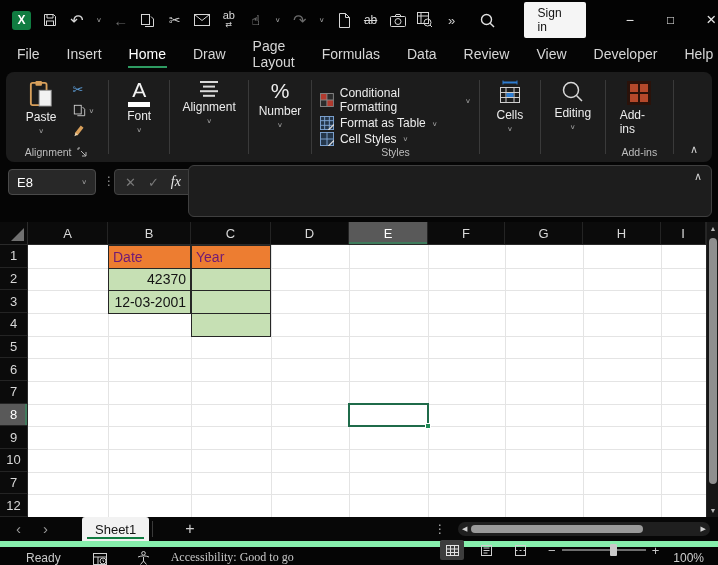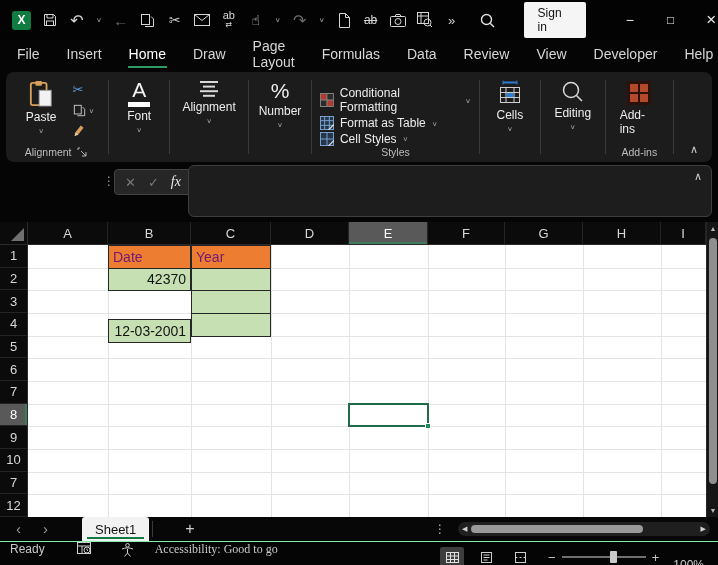--- a/index.html
+++ b/index.html
@@ -88,22 +88,22 @@
   .sheettab{margin-left:34px;height:24px;background:#f2f2f2;color:#141414;display:flex;align-items:center;
             padding:0 13px;position:relative;border-radius:3px 3px 0 0;}
   .sheettab::after{content:"";position:absolute;left:5px;right:5px;bottom:2px;height:2px;background:#107C41;}
   .tabdiv{width:1px;height:16px;background:#3a3a3a;margin-left:3px;}
   .addsheet{margin-left:32px;color:#cfcfcf;font-size:16px;}
   .sheetdots{margin-left:auto;color:#b5b5b5;font-size:12px;}
   .hscroll{width:252px;height:14px;background:#1f1f1f;border-radius:7px;display:flex;align-items:center;margin:0 8px 0 12px;padding:0 4px;box-sizing:border-box;}
   .harr{color:#cfcfcf;font-size:7px;}
   .hthumb{height:8px;width:172px;background:#9a9a9a;border-radius:4px;margin-left:4px;}
   
-  .statusbar{position:absolute;top:541px;left:0;right:0;height:24px;background:#050505;border-top:1px solid #86efac;
-             display:flex;align-items:flex-start;font-size:12px;color:#c9c9c9;box-sizing:border-box;}
+  .statusbar{position:absolute;top:541px;left:0;right:0;height:24px;background:#050505;border-top:6px solid #86efac;
+             display:flex;align-items:flex-end;font-size:12px;color:#c9c9c9;box-sizing:border-box;padding-left:16px;}
   .st-ready{margin-left:10px;}
   .st-macro{margin-left:32px;}
   .st-acc{margin-left:30px;display:flex;align-items:center;gap:21px;font-family:Liberation Serif, serif;}
   .st-right{margin-left:auto;display:flex;align-items:center;}
   .viewbtn{width:24px;height:20px;display:flex;align-items:center;justify-content:center;margin-right:10px;border-radius:2px;}
   .viewbtn.active{background:#3d3d3d;}
   .zminus,.zplus{color:#c9c9c9;font-size:13px;padding:0 6px;}
   .ztrack{width:84px;height:2px;background:#6f6f6f;position:relative;}
   .zthumb{position:absolute;left:48px;top:-5px;width:7px;height:12px;background:#c9c9c9;border-radius:1px;}
   .zlabel{margin:16px 14px 0 8px;color:#cfcfcf;}
@@ -349,20 +349,24 @@
       </div>
       <div class="rgrouplabel">
           <span>Add-ins</span>
         </div>
     </div>
     <div class="rsep"></div>
     <span class="collapse">∧</span>
   </div>
 
   <div class="fxrow">
+    <div class="namebox">
+      <span>E8</span>
+      <span class="chv">∨</span>
+    </div>
     <span class="fxdots">⋮</span>
     <div class="fxbtns">
       <span class="fxcancel">✕</span>
       <span class="fxenter">✓</span>
       <span class="fxlabel">fx</span>
     </div>
     <div class="fxinput"></div>
     <span class="fxexpand">∧</span>
   </div>
 
@@ -384,21 +388,21 @@
         <div class="gl" style="left: 0px; top: 136px; width: 678px; height: 1px;"></div>
         <div class="gl" style="left: 0px; top: 158.667px; width: 678px; height: 1px;"></div>
         <div class="gl" style="left: 0px; top: 181.333px; width: 678px; height: 1px;"></div>
         <div class="gl" style="left: 0px; top: 204px; width: 678px; height: 1px;"></div>
         <div class="gl" style="left: 0px; top: 226.667px; width: 678px; height: 1px;"></div>
         <div class="gl" style="left: 0px; top: 249.333px; width: 678px; height: 1px;"></div>
         <div class="c-hd" style="left: 80px; top: 0px; width: 83px; height: 23.6667px; justify-content: flex-start;">Date</div>
         <div class="c-hd" style="left: 163px; top: 0px; width: 80px; height: 23.6667px; justify-content: flex-start;">Year</div>
         <div class="c-dt" style="left: 80px; top: 22.6667px; width: 83px; height: 23.6667px; justify-content: flex-end;">42370</div>
         <div class="c-dt" style="left: 163px; top: 22.6667px; width: 80px; height: 23.6667px; justify-content: flex-start;"></div>
-        <div class="c-dt" style="left: 80px; top: 45.3333px; width: 83px; height: 23.6667px; justify-content: flex-end; margin-top: 29px;">12-03-2001</div>
+        <div class="c-dt" style="left: 80px; top: 45.3333px; width: 83px; height: 23.6667px; justify-content: flex-end;">12-03-2001</div>
         <div class="c-dt" style="left: 163px; top: 45.3333px; width: 80px; height: 23.6667px; justify-content: flex-start;"></div>
         <div class="c-dt" style="left: 163px; top: 68px; width: 80px; height: 23.6667px; justify-content: flex-start;"></div>
         <div class="selbox" style="left: 320px; top: 157.667px; width: 81px; height: 24.6667px;">
           <i></i>
         </div>
       </div>
     <div class="corner">
         <i></i>
       </div>
     <div id="col-headers">

